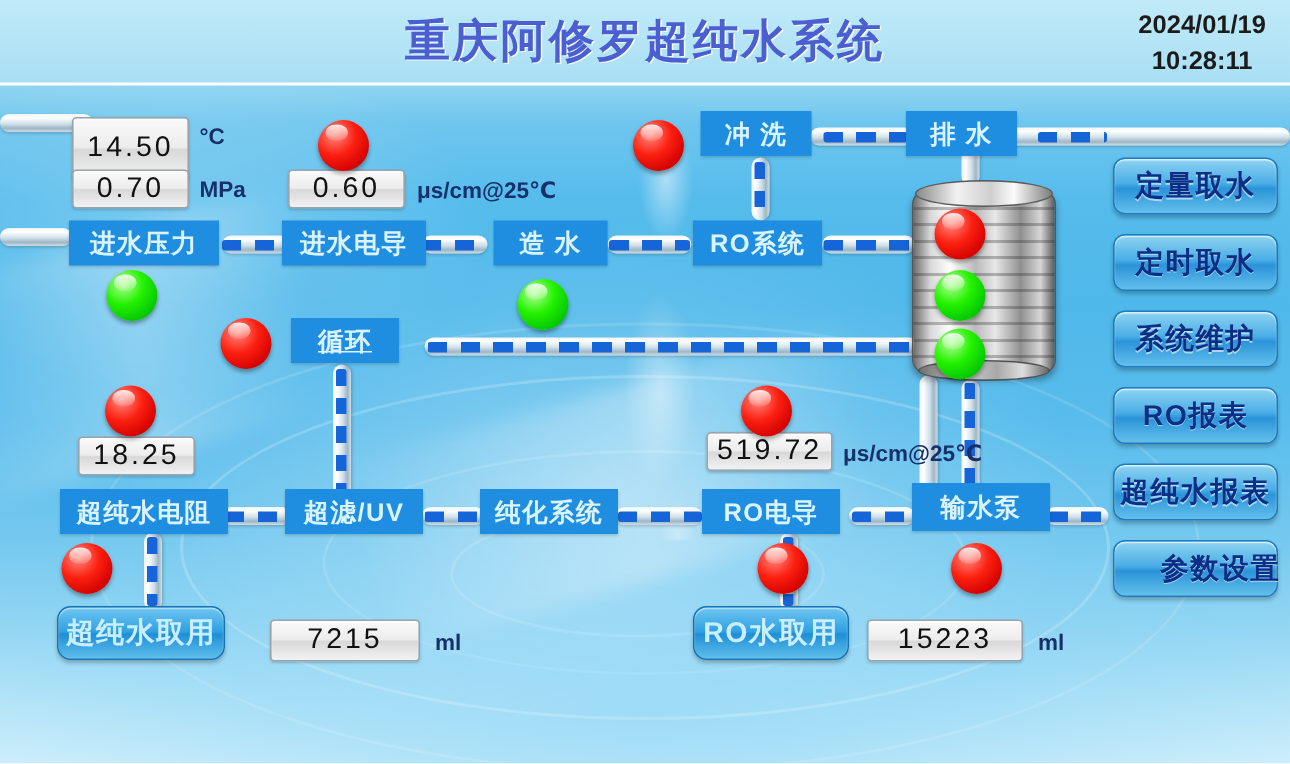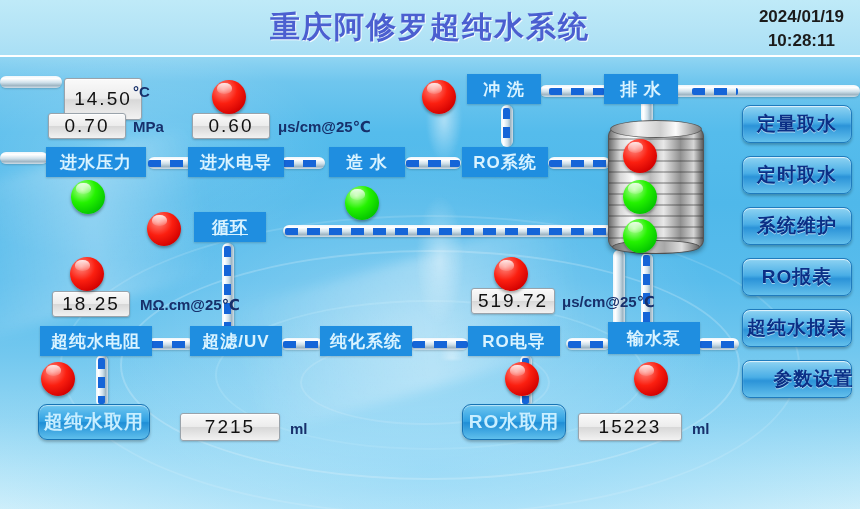--- a/index.html
+++ b/index.html
@@ -253,31 +253,30 @@
   <div class="flow-v" style="left:224px; top:246px; height:86px;"></div>
   <div class="flow-v" style="left:98px;  top:358px; height:46px;"></div>
   <div class="flow-v" style="left:522px; top:358px; height:46px;"></div>
 
   <div id="tank">
     <div class="body"></div>
     <div class="top"></div>
     <div class="bottom"></div>
   </div>
 
-  <div class="readout" style="left:64px;  top:78px;  width:78px; height:42px;">14.50</div>
+  <div class="readout" style="left:48px;  top:78px;  width:78px; height:42px;">14.50</div>
   <span class="unit" style="left:133px; top:83px;">°C</span>
 
   <div class="readout" style="left:48px;  top:113px; width:78px; height:26px;">0.70</div>
   <span class="unit" style="left:133px; top:118px;">MPa</span>
 
   <div class="readout" style="left:192px; top:113px; width:78px; height:26px;">0.60</div>
   <span class="unit" style="left:278px; top:118px;">μs/cm@25℃</span>
 
   <div class="readout" style="left:52px;  top:291px; width:78px; height:26px;">18.25</div>
-  <span class="unit" style="left:140px; top:296px;">MΩ.cm@25℃</span>
 
   <div class="readout" style="left:471px; top:288px; width:84px; height:26px;">519.72</div>
   <span class="unit" style="left:562px; top:293px;">μs/cm@25℃</span>
 
   <div class="readout" style="left:180px; top:413px; width:100px; height:28px;">7215</div>
   <span class="unit" style="left:290px; top:420px;">ml</span>
 
   <div class="readout" style="left:578px; top:413px; width:104px; height:28px;">15223</div>
   <span class="unit" style="left:692px; top:420px;">ml</span>
 

